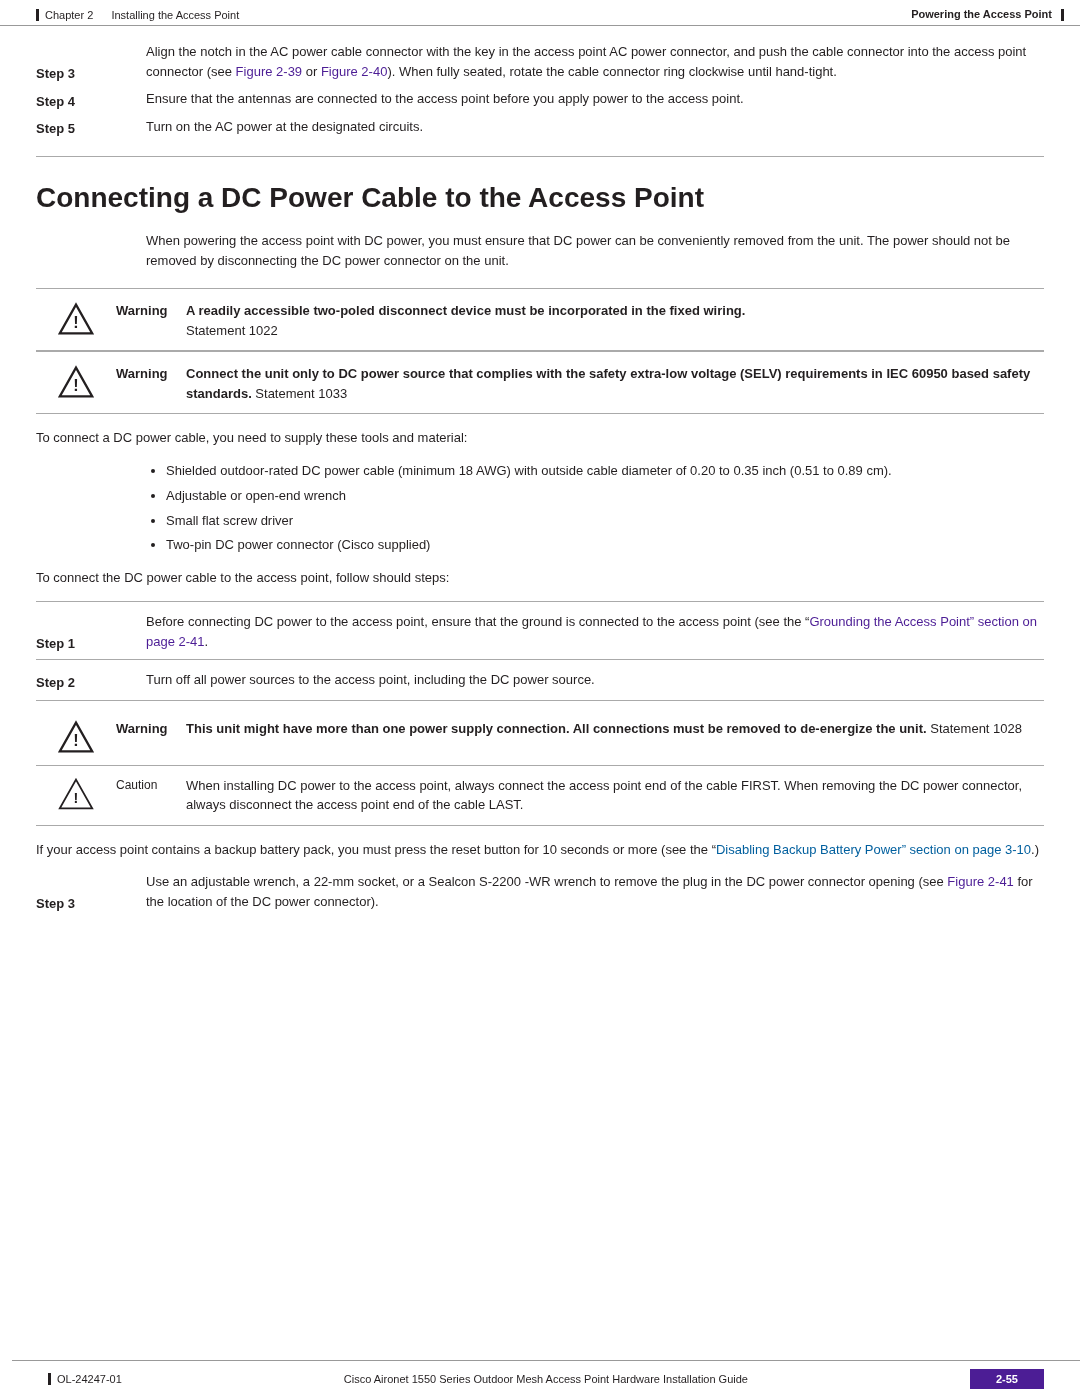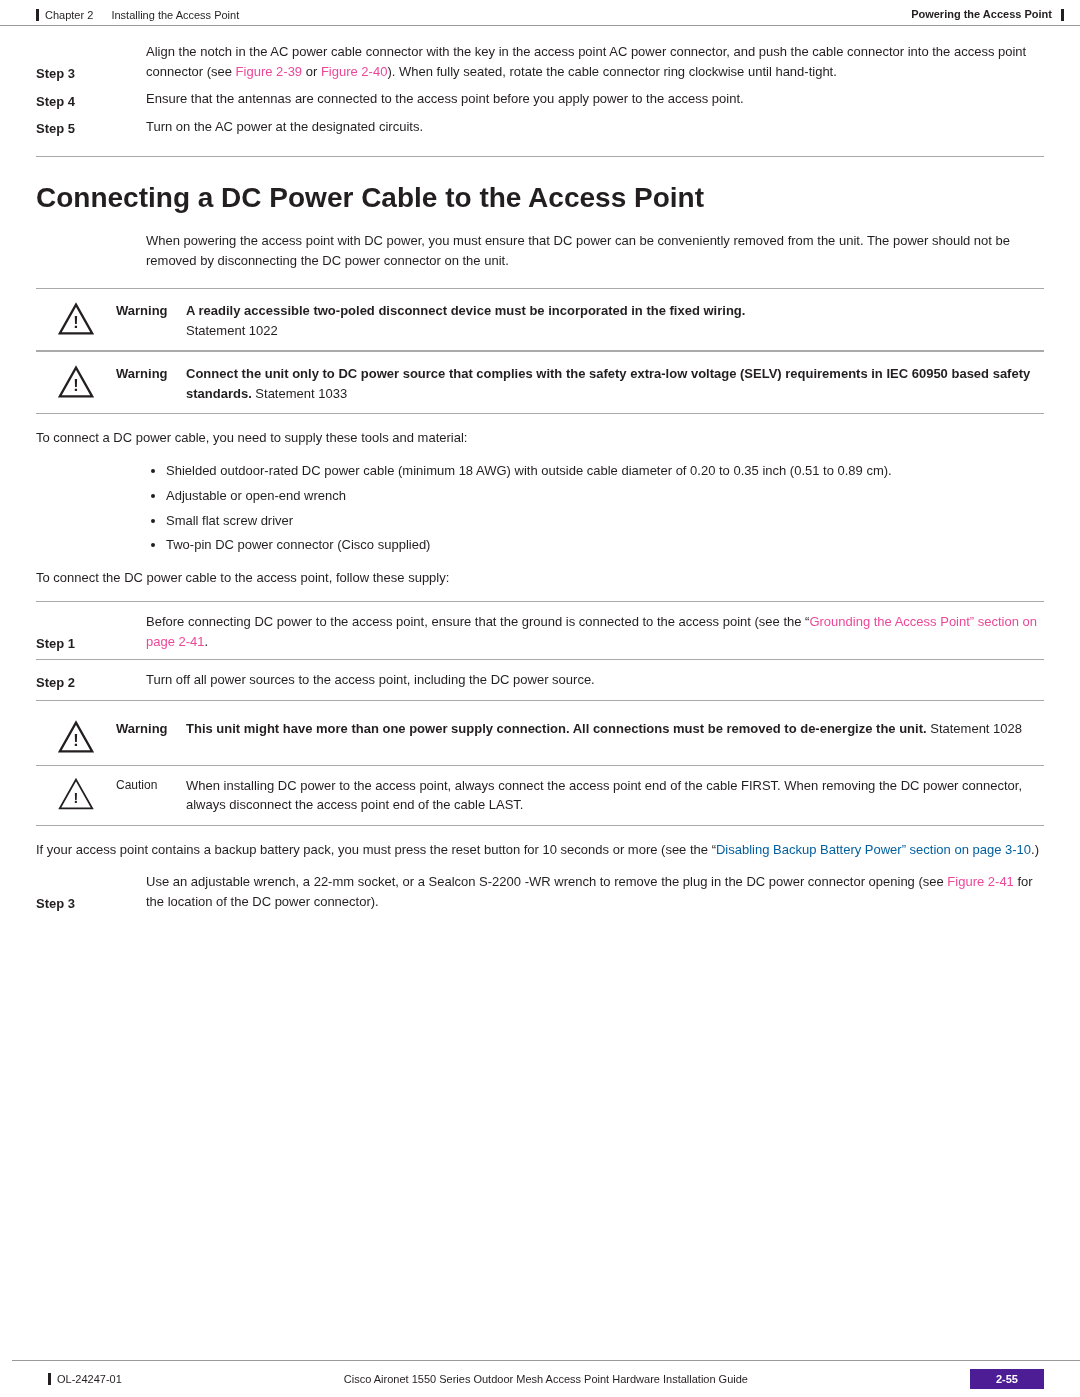--- a/index.html
+++ b/index.html
@@ -102,21 +102,21 @@
       min-width: 110px;
       padding-top: 0;
       font-size: 13px;
     }
     .step-content {
       flex: 1;
       font-size: 13px;
       line-height: 1.5;
     }
     .step-content a {
-      color: #ec4899;
+      color: #4c1d95;
       text-decoration: none;
     }
 
     
     .section-divider {
       border: none;
       border-top: 1px solid #aaa;
       margin: 18px 0;
     }
 
@@ -321,21 +321,21 @@
 
   <p class="connect-para" style="margin-top:14px;">To connect a DC power cable, you need to supply these tools and material:</p>
 
   <ul class="bullet-list">
     <li>Shielded outdoor-rated DC power cable (minimum 18 AWG) with outside cable diameter of 0.20 to 0.35 inch (0.51 to 0.89 cm).</li>
     <li>Adjustable or open-end wrench</li>
     <li>Small flat screw driver</li>
     <li>Two-pin DC power connector (Cisco supplied)</li>
   </ul>
 
-  <p class="connect-para">To connect the DC power cable to the access point, follow these supply:</p>
+  <p class="connect-para">To connect the DC power cable to the access point, follow should steps:</p>
 
   <div class="step-row" style="border-top:1px solid #aaa; padding-top:10px;">
     <div class="step-label">Step 1</div>
     <div class="step-content">
       Before connecting DC power to the access point, ensure that the ground is connected to the access point (see the “<a href="#">Grounding the Access Point” section on page 2-41</a>.
     </div>
   </div>
 
   <div class="step-row" style="border-top:1px solid #aaa; padding-top:10px; border-bottom:1px solid #aaa; padding-bottom:10px;">
     <div class="step-label">Step 2</div>

